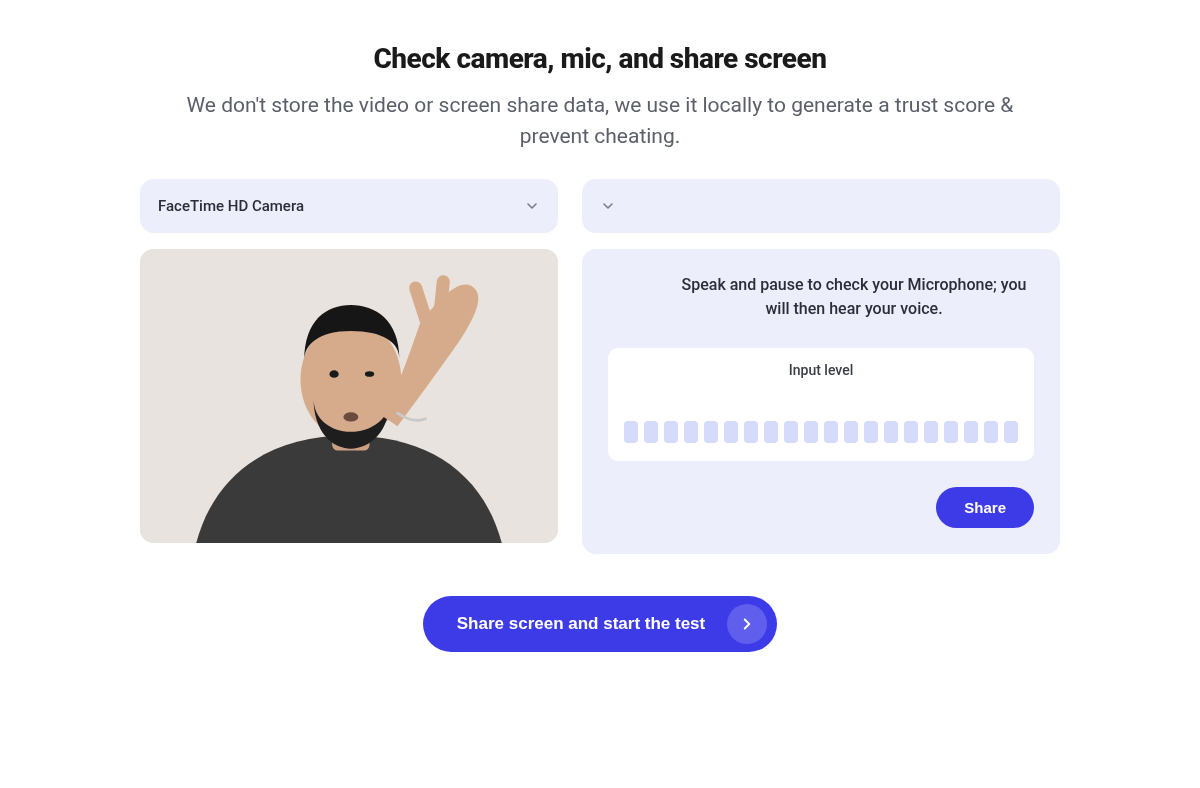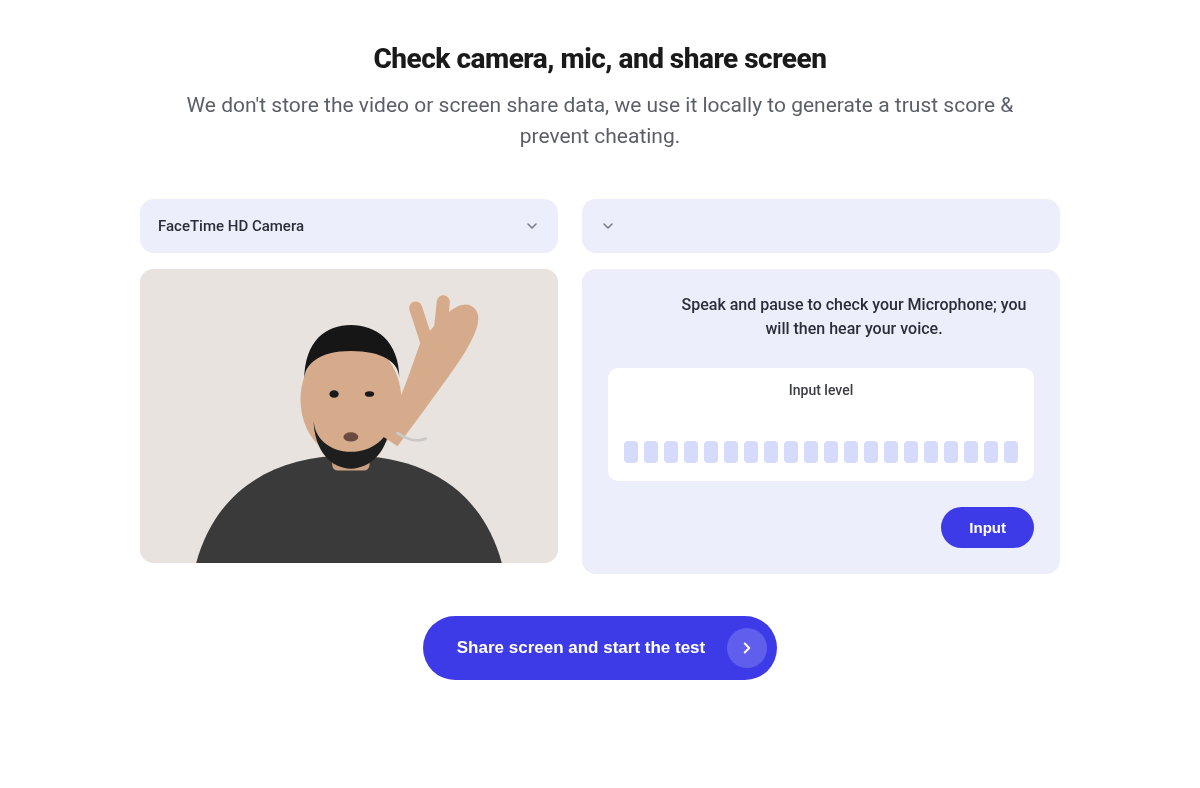--- a/index.html
+++ b/index.html
@@ -36,21 +36,21 @@
   text-align:center;
   color:#5a5f6a;
   line-height:1.5;
   font-weight:400;
   max-width:880px;
   margin-left:auto;margin-right:auto;
 }
 .cols{
   display:flex;
   gap:24px;
-  margin-top:46px;
+  margin-top:26px;
   align-items:stretch;
 }
 .col{flex:1;display:flex;flex-direction:column;}
 .select{
   background:var(--panel);
   border-radius:var(--radius);
   height:54px;
   display:flex;
   align-items:center;
   padding:0 18px;
@@ -140,21 +140,21 @@
   justify-content:center;
 }
 .start-btn{
   background:var(--accent);
   color:#fff;
   border:none;
   border-radius:999px;
   font-size:17px;
   font-weight:700;
   padding:0 10px 0 34px;
-  height:64px;
+  height:56px;
   display:flex;
   align-items:center;
   gap:22px;
   cursor:pointer;
 }
 .start-btn .circ{
   width:40px;height:40px;
   border-radius:50%;
   background:rgba(255,255,255,0.18);
   display:flex;align-items:center;justify-content:center;
@@ -231,21 +231,21 @@
               <i></i>
               <i></i>
               <i></i>
               <i></i>
               <i></i>
               <i></i>
               <i></i>
               <i></i>
             </div>
         </div>
-        <button class="speak-btn">Input</button>
+        <button class="speak-btn">Share</button>
       </div>
     </div>
   </div>
 
   <div class="start-row">
     <button class="start-btn">
       <span>Share screen and start the test</span>
       <span class="circ">
         <svg width="18" height="18" viewBox="0 0 24 24" fill="none" stroke="#fff" stroke-width="2.6" stroke-linecap="round" stroke-linejoin="round">
             <polyline points="9 6 15 12 9 18"></polyline>

